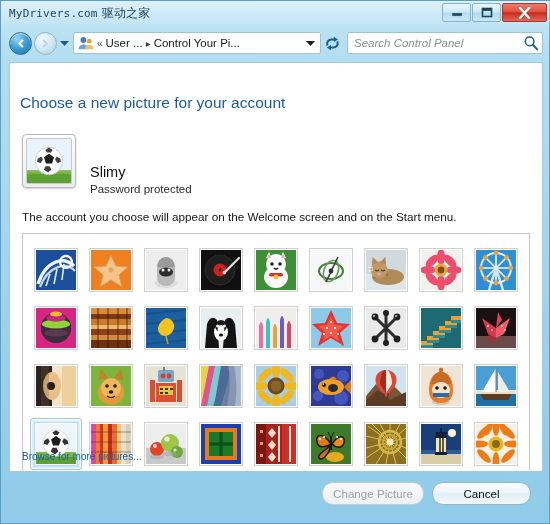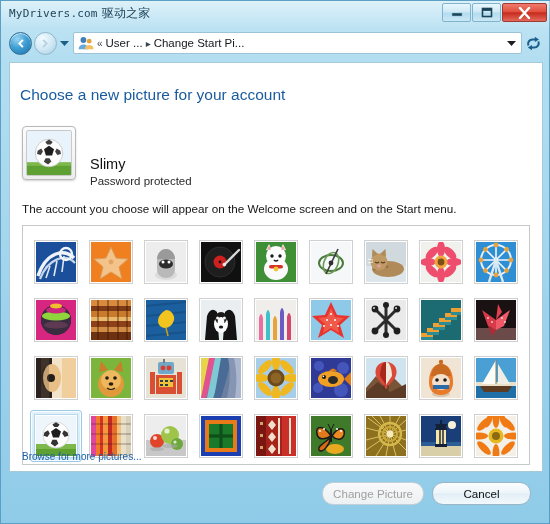--- a/index.html
+++ b/index.html
@@ -132,21 +132,21 @@
   
   .content {
     position: absolute; left: 8px; top: 61px;
     width: 534px; height: 410px;
     background: #ffffff;
     border: 1px solid #a7c9da;
     overflow: hidden;
   }
   .page-title {
     font-size: 15.5px; color: #1a5b9e; font-weight: normal;
-    padding: 23px 0 0 10px;
+    padding: 31px 0 0 10px;
   }
 
   .account-row {
     display: flex; align-items: center; gap: 14px;
     padding: 13px 0 0 12px;
   }
   .avatar-frame {
     width: 54px; height: 54px; flex: 0 0 auto;
     border: 1px solid #b9b9b9;
     border-radius: 4px;
@@ -294,39 +294,46 @@
       <svg class="crumb-icon" viewBox="0 0 16 16">
         <circle cx="5.4" cy="5.0" r="2.9" fill="#3f7fb5"></circle>
         <path d="M0.6 14.2c0-3.0 2.1-4.8 4.8-4.8s4.8 1.8 4.8 4.8z" fill="#66a8d8"></path>
         <circle cx="11.2" cy="6.2" r="2.4" fill="#e2a33c"></circle>
         <path d="M6.9 14.2c0-2.6 1.8-4.1 4.3-4.1s4.3 1.5 4.3 4.1z" fill="#f0c063"></path>
       </svg>
       <div class="crumb-text">
         <span class="chev">«</span>
         <span class="crumb-seg">User ...</span>
         <span class="chev">▸</span>
-        <span class="crumb-seg">Change Start Pi...</span>
+        <span class="crumb-seg">Control Your Pi...</span>
       </div>
       <div class="crumb-spacer"></div>
       <div class="crumb-caret">
         <svg width="9" height="6" viewBox="0 0 9 6">
           <polygon points="0,1 9,1 4.5,6"></polygon>
         </svg>
       </div>
     </div>
 
     <div class="refreshbtn">
       <svg width="17" height="15" viewBox="0 0 17 15">
         <path d="M3.4 9.6 C2.2 6.6 4.3 3.4 7.6 3.4 L11.4 3.4" fill="none" stroke="#1b5f8c" stroke-width="2"></path>
         <polygon points="9.8,0.8 14.0,3.4 9.8,6.0" fill="#1b5f8c"></polygon>
         <path d="M13.4 5.4 C14.6 8.4 12.5 11.6 9.2 11.6 L5.4 11.6" fill="none" stroke="#1b5f8c" stroke-width="2"></path>
         <polygon points="7.0,9.0 2.8,11.6 7.0,14.2" fill="#1b5f8c"></polygon>
       </svg>
     </div>
 
+    <div class="searchbox">
+      <input type="text" value="" placeholder="Search Control Panel" style="">
+      <svg class="search-icon" viewBox="0 0 16 16">
+        <circle cx="6.6" cy="6.4" r="4.3" fill="none" stroke="#1b5f8c" stroke-width="1.5"></circle>
+        <path d="M9.9 9.7 L14.2 14.4" stroke="#1b5f8c" stroke-width="2" stroke-linecap="round"></path>
+      </svg>
+    </div>
   </div>
 
   <div class="content">
 
     <div class="page-title">Choose a new picture for your account</div>
 
     <div class="account-row">
       <div class="avatar-frame">
         <div class="avatar-inner">
           <svg viewBox="0 0 48 48">

